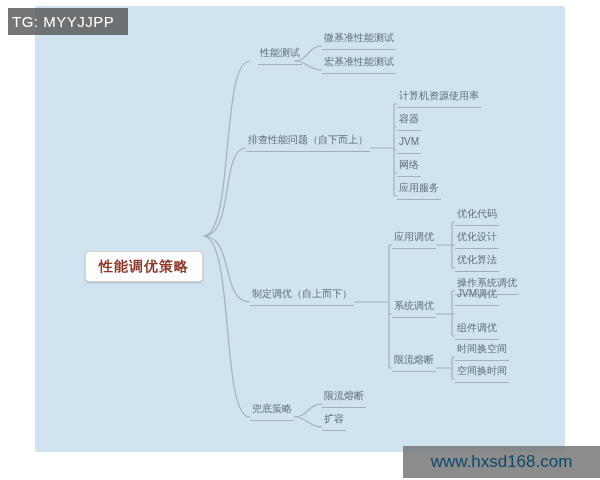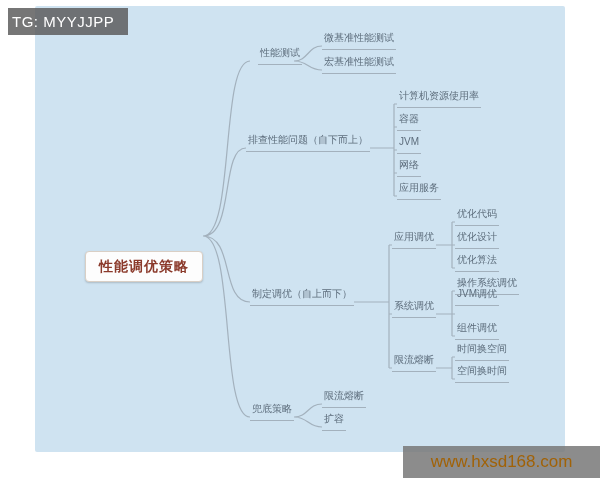--- a/index.html
+++ b/index.html
@@ -39,21 +39,21 @@
   .wm-top {
     position:absolute; left:8px; top:8px; height:27px; line-height:27px;
     padding:0 14px 0 4px;
     background:rgba(88,88,88,0.82);
     color:#ffffff; font-size:15px; letter-spacing:0.5px;
   }
   .wm-bottom {
     position:absolute; left:403px; top:446px; width:197px; height:32px;
     line-height:32px; text-align:center;
     background:rgba(120,120,120,0.85);
-    color:#a16207; font-size:17px;
+    color:#0c4a6e; font-size:17px;
   }
 </style>
 </head>
 <body>
 
 <div class="canvas">
 
   <div class="map-bg"></div>
 
   <svg class="links" viewBox="0 0 600 480" xmlns="http://www.w3.org/2000/svg">

